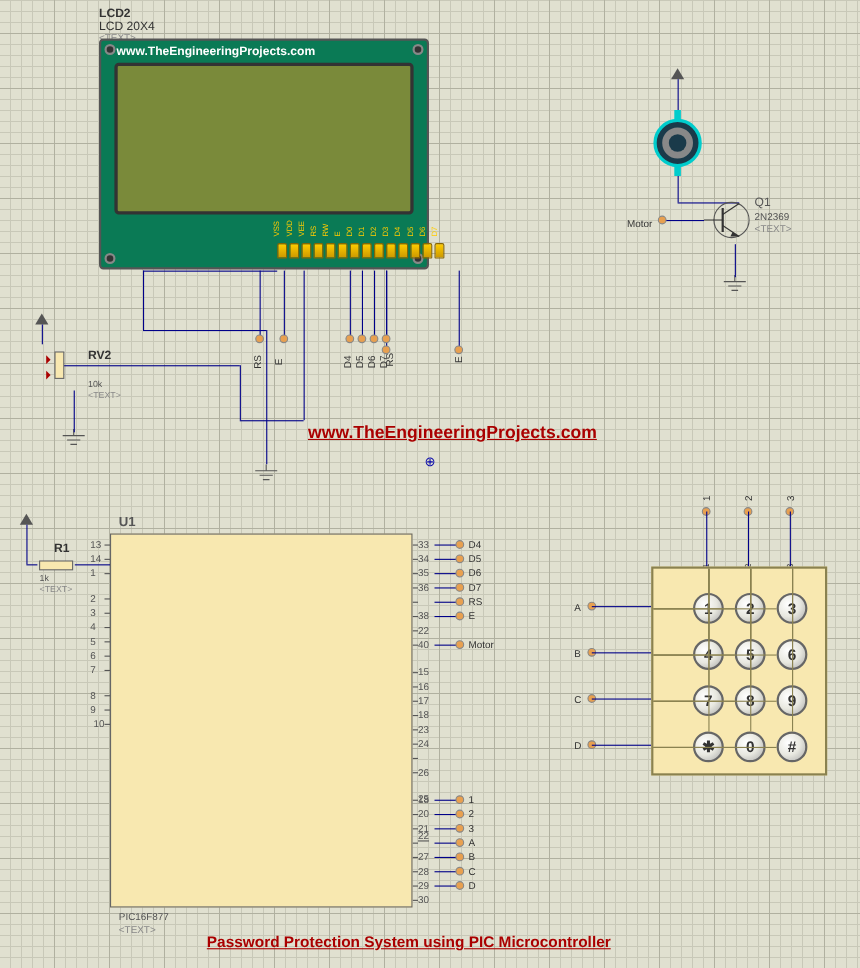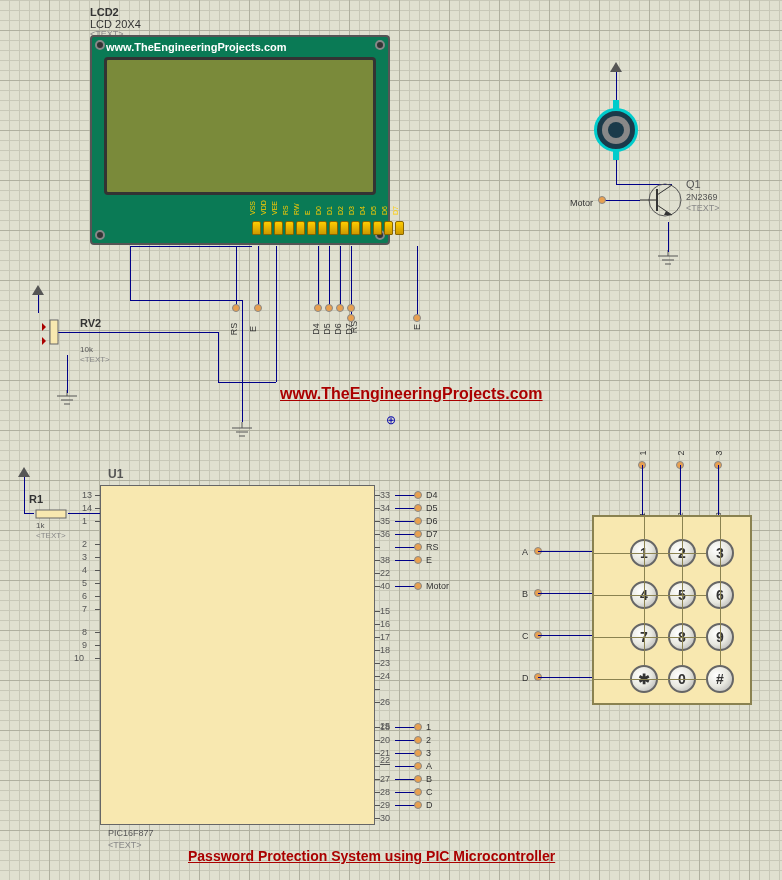--- a/index.html
+++ b/index.html
@@ -112,21 +112,21 @@
 </div>
 <div class="label bold" style="left:80px;top:317px">RV2</div>
 <div class="label small" style="left:80px;top:345px;color:#555">10k</div>
 <div class="label small" style="left:80px;top:355px;color:#888">&lt;TEXT&gt;</div>
 
 <div class="res" style="left:32px;top:507px">
 <svg width="38" height="14">
       <rect x="4" y="3" width="30" height="8" fill="#f8e8b0" stroke="#666"></rect>
     </svg>
 </div>
-<div class="label bold" style="left:29px;top:493px">R1</div>
+<div class="label bold" style="left:49px;top:493px">R1</div>
 <div class="label small" style="left:36px;top:521px;color:#555">1k</div>
 <div class="label small" style="left:36px;top:531px;color:#888">&lt;TEXT&gt;</div>
 
 <div class="chip-u1">U1</div>
 <div class="chip"></div>
 <div class="chip-part">PIC16F877</div>
 <div class="chip-text-ph">&lt;TEXT&gt;</div>
 <div id="mcu-left-pins">
     <div class="chip-pin-num" style="left: 82px; top: 490px;">13</div>
     <div class="wire h" style="left: 95px; top: 495px; width: 5px; background: rgb(85, 85, 85);"></div>
@@ -154,21 +154,21 @@
     <div class="chip-pin-name" style="left: 108px; top: 591px;">RA4/T0CKI</div>
     <div class="chip-pin-num" style="left: 82px; top: 604px;">7</div>
     <div class="wire h" style="left: 95px; top: 609px; width: 5px; background: rgb(85, 85, 85);"></div>
     <div class="chip-pin-name" style="left: 108px; top: 604px;">RA5/AN4/SS</div>
     <div class="chip-pin-num" style="left: 82px; top: 627px;">8</div>
     <div class="wire h" style="left: 95px; top: 632px; width: 5px; background: rgb(85, 85, 85);"></div>
     <div class="chip-pin-name" style="left: 108px; top: 627px;">RE0/AN5/RD</div>
     <div class="chip-pin-num" style="left: 82px; top: 640px;">9</div>
     <div class="wire h" style="left: 95px; top: 645px; width: 5px; background: rgb(85, 85, 85);"></div>
     <div class="chip-pin-name" style="left: 108px; top: 640px;">RE1/AN6/WR</div>
-    <div class="chip-pin-num" style="left: 74px; top: 653px;">10</div>
+    <div class="chip-pin-num" style="left: 85px; top: 653px;">10</div>
     <div class="wire h" style="left: 95px; top: 658px; width: 5px; background: rgb(85, 85, 85);"></div>
     <div class="chip-pin-name" style="left: 108px; top: 653px;">RE2/AN7/CS</div>
   </div>
 <div id="mcu-right-pins">
     <div class="chip-pin-name" style="right: 410px; top: 490px; text-align: right; left: auto; position: absolute;">RB0/INT</div>
     <div class="chip-pin-num" style="left: 380px; top: 490px;">33</div>
     <div class="wire h" style="left: 375px; top: 495px; width: 5px; background: rgb(85, 85, 85);"></div>
     <div class="wire h" style="left: 395px; top: 495px; width: 22px;"></div>
     <div class="terminal" style="left: 418px; top: 495px;"></div>
     <div class="net-label" style="left: 426px; top: 490px;">D4</div>

